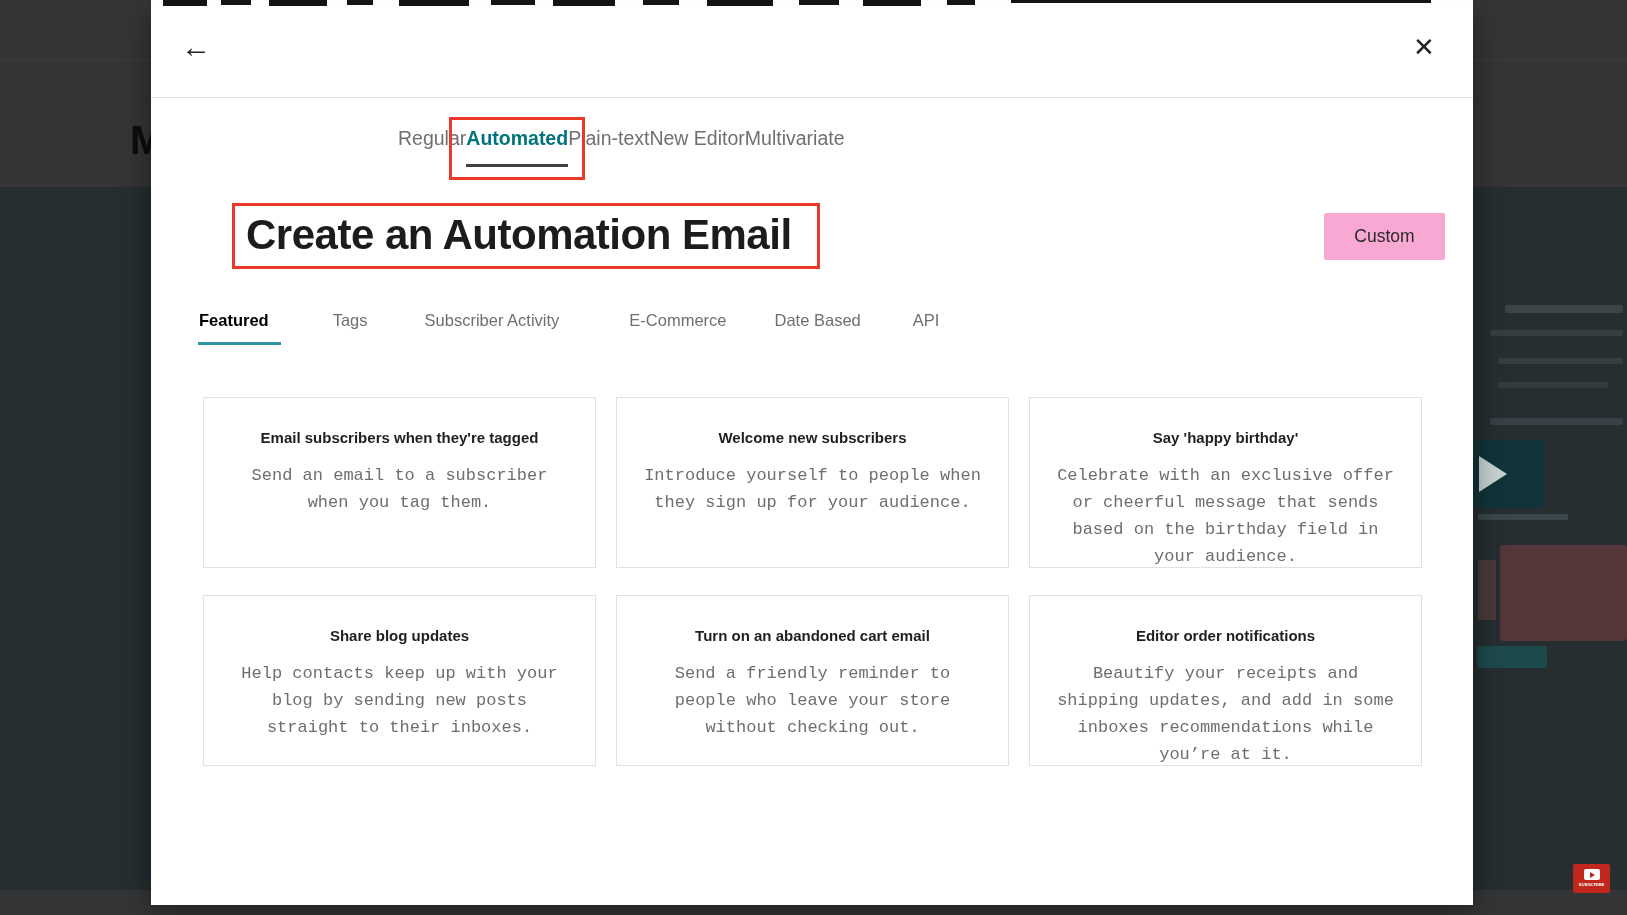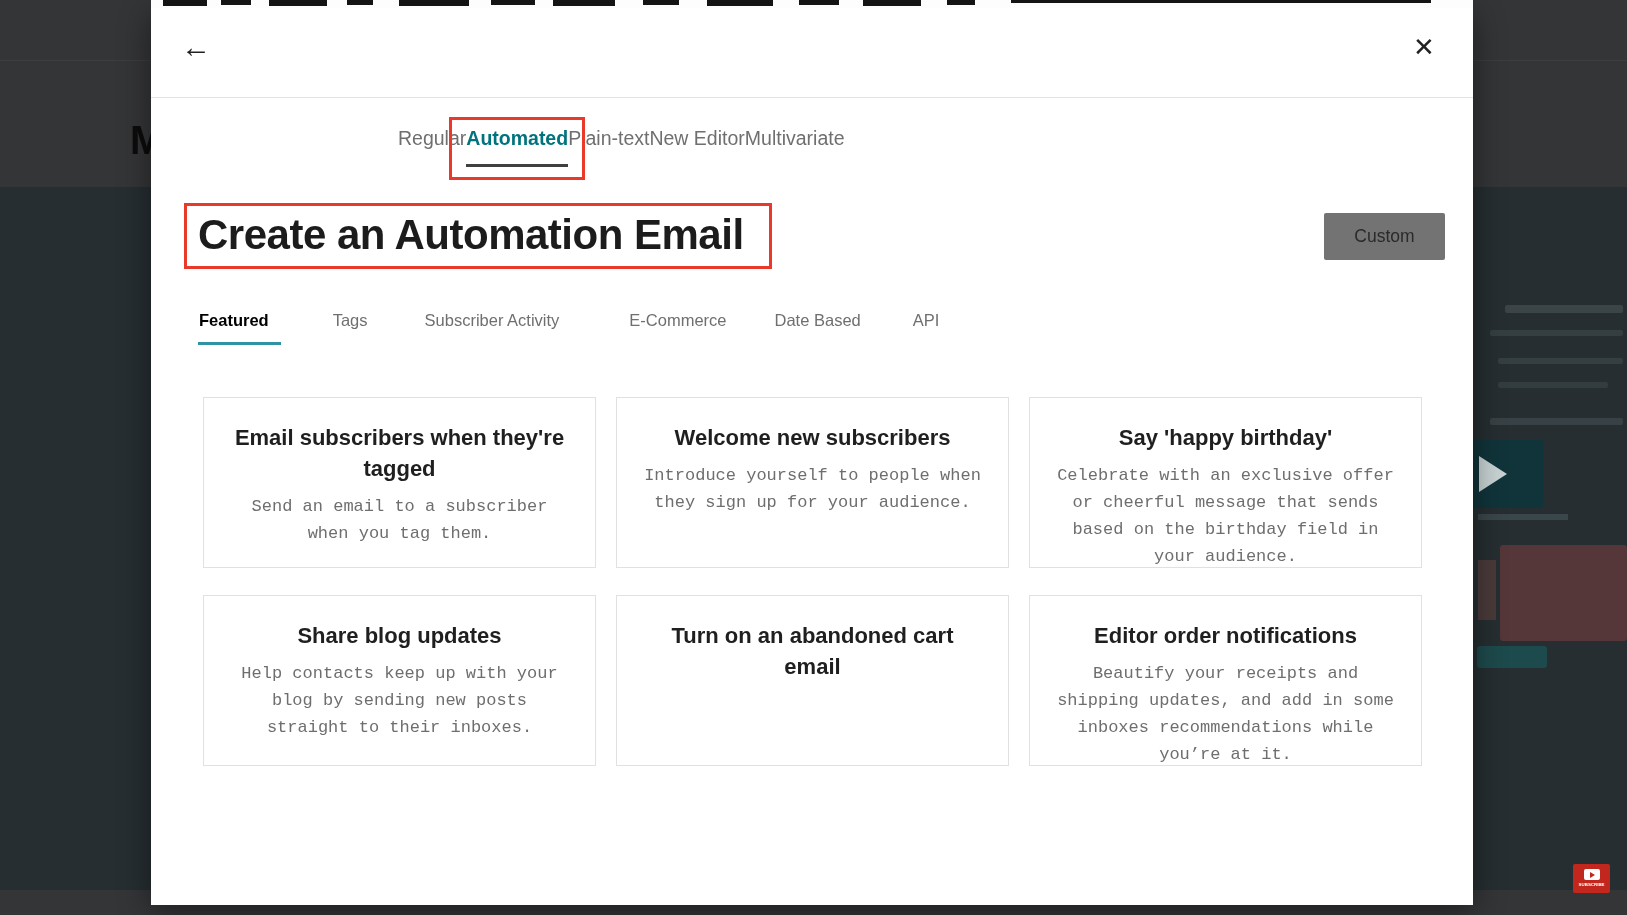--- a/index.html
+++ b/index.html
@@ -47,32 +47,32 @@
   .modal-header{position:absolute;left:0;top:0;width:100%;height:89px;border-bottom:1px solid #e4e4e4;}
   .back-btn{position:absolute;left:30px;top:24px;font-size:30px;color:#222;cursor:pointer;line-height:30px;}
   .close-btn{position:absolute;left:1262px;top:24px;font-size:26px;color:#222;cursor:pointer;line-height:30px;}
   .tabs{position:absolute;left:247px;top:119px;display:flex;align-items:flex-start;}
   .tab{font-size:19.5px;color:#6f6f6f;padding-bottom:14px;cursor:pointer;white-space:nowrap;}
   .tab-wrap{position:relative;}
   .tab-wrap .tab.active{color:#00737e;font-weight:700;border-bottom:3px solid #404040;}
   .anno{position:absolute;border:3px solid #e8392b;pointer-events:none;z-index:5;}
   .anno-tab{top:-10px;left:-17px;right:-17px;bottom:-13px;}
   .title-row{position:absolute;left:47px;top:196px;width:1228px;}
-  .title-wrap{position:relative;display:inline-block;}
+  .title-wrap{position:relative;display:inline-block;margin-left:48px;}
   .page-title{font-size:42px;font-weight:700;color:#1c1c1c;letter-spacing:-0.5px;line-height:62px;}
   .anno-title{top:-1px;left:-14px;right:-28px;bottom:-3px;}
-  .custom-btn{position:absolute;left:1126px;top:9px;width:121px;height:47px;background:#737373;border:none;
+  .custom-btn{position:absolute;left:1126px;top:9px;width:121px;height:47px;background:#f9a8d4;border:none;
     font-family:inherit;font-size:17.5px;color:#2a2a2a;cursor:pointer;border-radius:2px;}
   .subtabs{position:absolute;left:47px;top:303px;display:flex;align-items:flex-start;}
   .subtab{font-size:16.5px;color:#6f6f6f;padding-bottom:12px;cursor:pointer;white-space:nowrap;}
   .subtab.active{color:#000000;font-weight:700;border-bottom:3px solid #2e93a3;padding-left:1px;padding-right:12px;}
   .st-m1{margin-right:52px}.st-m2{margin-right:57px}.st-m3{margin-right:70px}.st-m4{margin-right:48px}.st-m5{margin-right:52px}
   .cards{position:absolute;left:52px;top:389px;display:grid;grid-template-columns:393px 393px 393px;grid-auto-rows:171px;column-gap:20px;row-gap:27px;}
   .card{border:1px solid #e1e1e1;background:#fff;box-sizing:border-box;padding:24px 26px 0;text-align:center;cursor:pointer;overflow:hidden;}
-  .card h3{margin:0 0 9px;font-size:22px;font-weight:700;color:#1f1f1f;line-height:31px;}
+  .card h3{margin:0 0 9px;font-size:15px;font-weight:700;color:#1f1f1f;line-height:31px;}
   .card p{margin:0;font-size:17px;color:#6e6e6e;line-height:27px;font-family:Liberation Mono, monospace;}
 </style>
 </head>
 <body>
 
 <div class="stage">
 
   <div class="bg-hairline"></div>
   <div class="bg-band"></div>
   <div class="bg-letter">M</div>
@@ -166,20 +166,21 @@
       <div class="card">
         <h3>Say 'happy birthday'</h3>
         <p>Celebrate with an exclusive offer or cheerful message that sends based on the birthday field in your audience.</p>
       </div>
       <div class="card">
         <h3>Share blog updates</h3>
         <p>Help contacts keep up with your blog by sending new posts straight to their inboxes.</p>
       </div>
       <div class="card">
         <h3>Turn on an abandoned cart email</h3>
+        <p>Send a friendly reminder to people who leave your store without checking out.</p>
       </div>
       <div class="card">
         <h3>Editor order notifications</h3>
         <p>Beautify your receipts and shipping updates, and add in some inboxes recommendations while you’re at it.</p>
       </div>
     </div>
 
   </div>
 </div>
 

